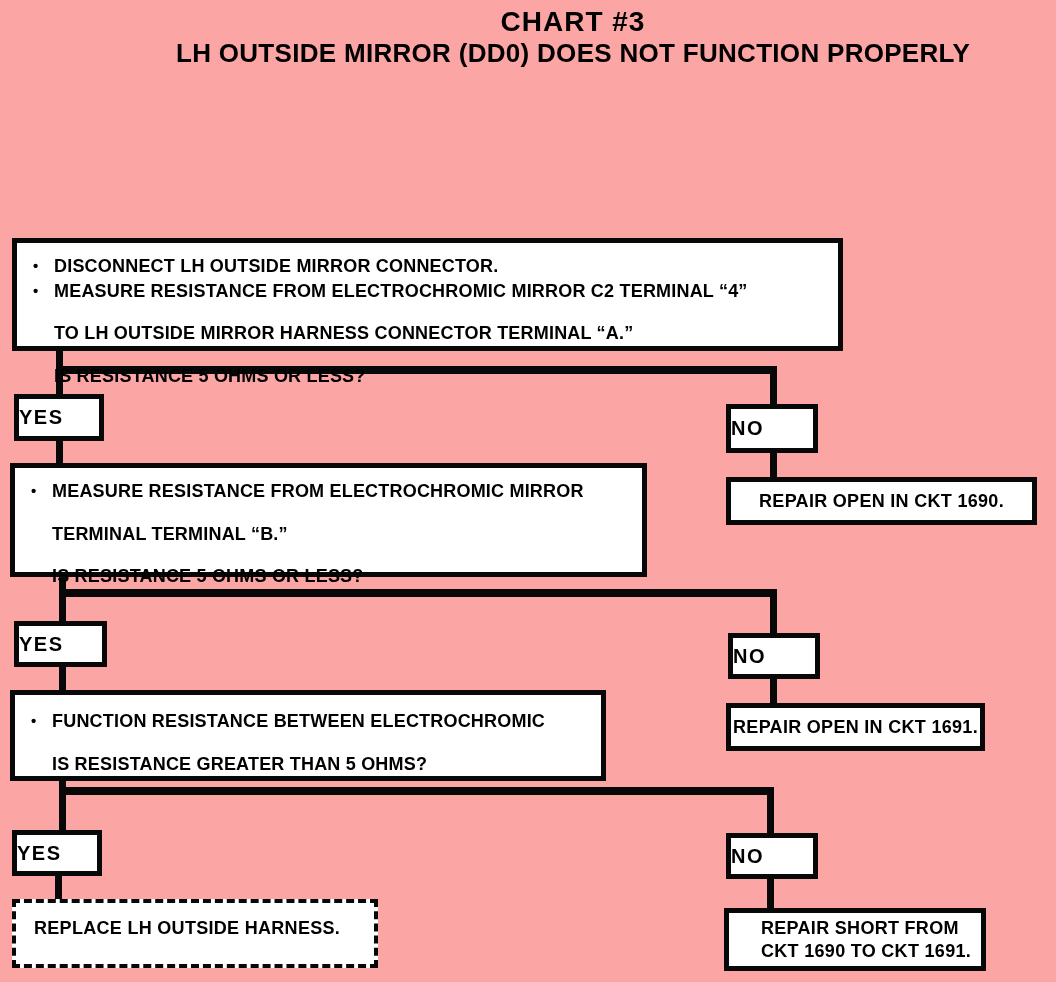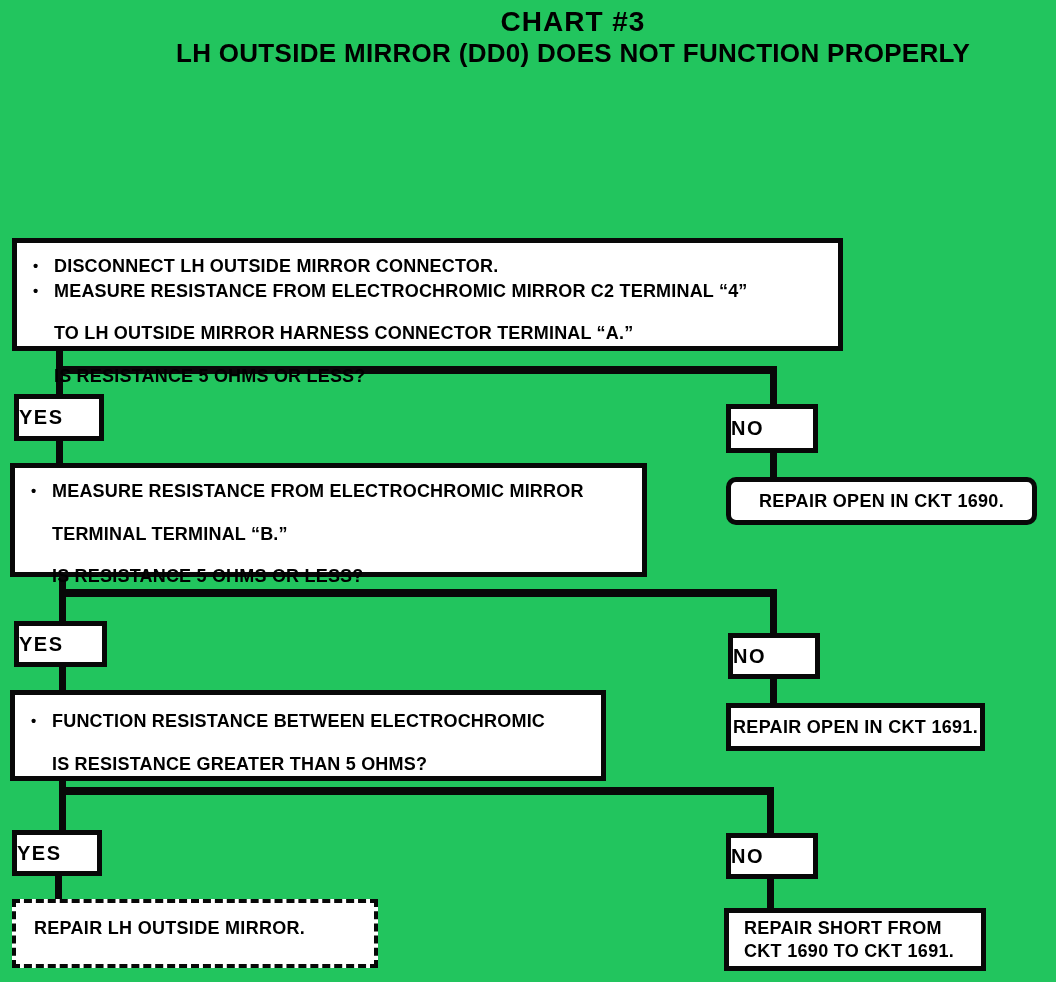--- a/index.html
+++ b/index.html
@@ -4,21 +4,21 @@
 <style>
   html, body {
     margin: 0;
     padding: 0;
     background: #ffffff;
   }
   .page {
     position: relative;
     width: 1056px;
     height: 982px;
-    background: #22c55e;
+    background: #fca5a5;
     font-family: "Liberation Sans", sans-serif;
     color: #000000;
     overflow: hidden;
   }
   .hdr {
     position: absolute;
     left: 90px;
     right: 0;
     top: 6px;
     text-align: center;
@@ -64,21 +64,21 @@
   }
   .action {
     display: flex;
     align-items: center;
     justify-content: center;
     font-size: 18px;
     letter-spacing: 0.3px;
   }
   .action.left {
     justify-content: flex-start;
-    padding-left: 15px;
+    padding-left: 32px;
   }
   .action .stack { line-height: 23px; }
   .dashed {
     border: 4px dashed #080808;
   }
   .line {
     position: absolute;
     background: #080808;
   }
 </style>
@@ -126,21 +126,21 @@
       <span>IS RESISTANCE 5 OHMS OR LESS?</span>
     </div>
   </div>
 
   <div class="box lbl" style="left:14px; top:394px; width:90px; height:47px;">
     <span>YES</span>
   </div>
   <div class="box lbl" style="left:726px; top:404px; width:92px; height:49px;">
     <span>NO</span>
   </div>
-  <div class="box action" style="left:726px; top:477px; width:311px; height:48px;border-radius:10px;">
+  <div class="box action" style="left:726px; top:477px; width:311px; height:48px;">
     <span>REPAIR OPEN IN CKT 1690.</span>
   </div>
 
   <div class="box qbox" style="left:10px; top:463px; width:637px; height:114px;">
     <div class="qline">
       <span class="bullet">•</span>
       <span>MEASURE RESISTANCE FROM ELECTROCHROMIC MIRROR</span>
     </div>
     <div class="qline cont">
       <span>TERMINAL TERMINAL “B.”</span>
@@ -171,21 +171,21 @@
   </div>
 
   <div class="box lbl" style="left:12px; top:830px; width:90px; height:46px;">
     <span>YES</span>
   </div>
   <div class="box lbl" style="left:726px; top:833px; width:92px; height:46px;">
     <span>NO</span>
   </div>
 
   <div class="box action left dashed" style="left:12px; top:899px; width:366px; height:69px; padding-left:18px; align-items:flex-start; padding-top:15px;">
-    <span>REPAIR LH OUTSIDE MIRROR.</span>
+    <span>REPLACE LH OUTSIDE HARNESS.</span>
   </div>
   <div class="box action left" style="left:724px; top:908px; width:262px; height:63px;">
     <div class="stack">
       <div>REPAIR SHORT FROM</div>
       <div>CKT 1690 TO CKT 1691.</div>
     </div>
   </div>
 
 </div>
 

